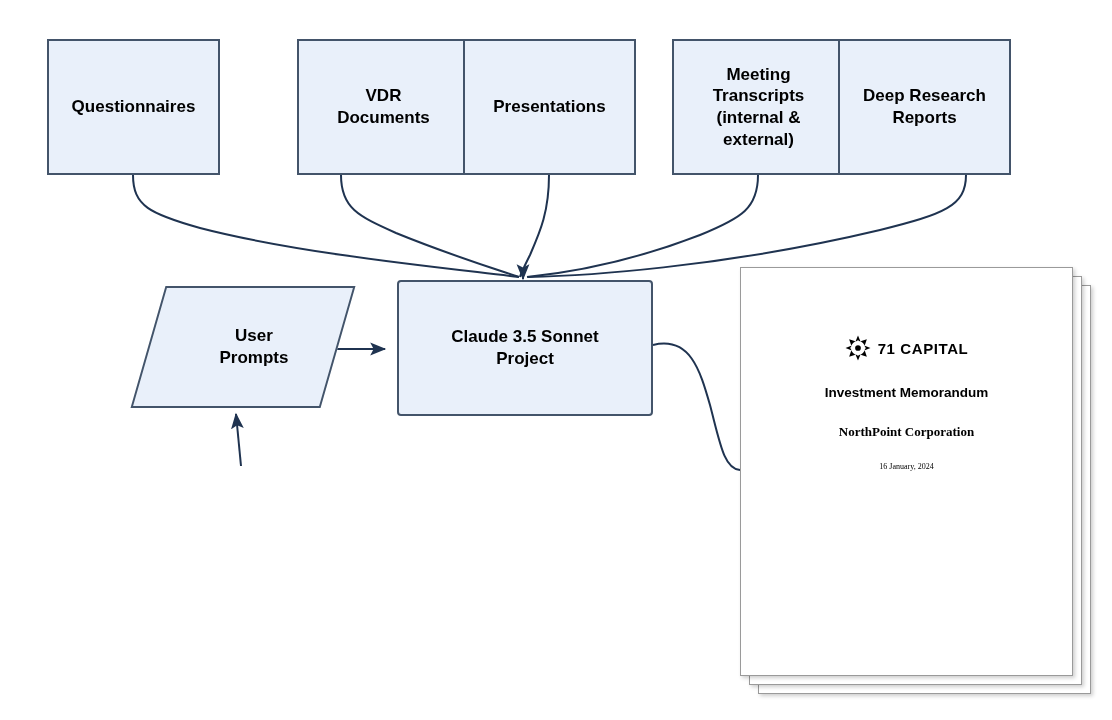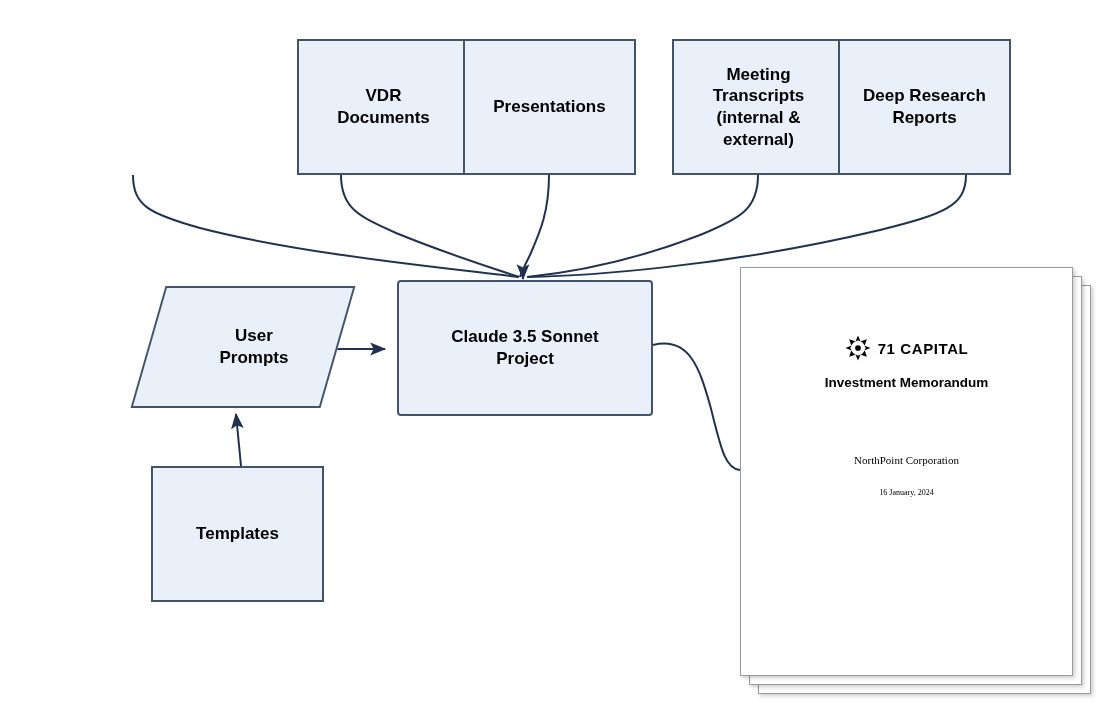--- a/index.html
+++ b/index.html
@@ -129,31 +129,31 @@
   }
   .logo-mark { display: block; }
   .logo-word {
     font-family: "Liberation Sans", sans-serif;
     font-weight: bold;
     font-size: 15px;
     letter-spacing: 0.6px;
     color: #000;
   }
   .doc-title {
-    margin-top: 14px;
+    margin-top: 24px;
     font-family: "Liberation Sans", sans-serif;
     font-weight: bold;
     font-size: 13.5px;
     color: #000;
   }
   .doc-company {
-    margin-top: 64px;
+    margin-top: 24px;
     font-family: "Liberation Serif", serif;
-    font-weight: normal;
-    font-size: 11px;
+    font-weight: bold;
+    font-size: 13px;
     color: #000;
   }
   .doc-date {
     margin-top: 22px;
     font-family: "Liberation Serif", serif;
     font-weight: normal;
     font-size: 8px;
     color: #000;
   }
 </style>
@@ -180,20 +180,23 @@
       <path d="M523,268 L523,279" marker-end="url(#arrowhead)"></path>
 
       <path d="M331,349 L385,349" marker-end="url(#arrowhead)"></path>
 
       <path d="M241,466 L236,414" marker-end="url(#arrowhead)"></path>
 
       <path d="M653,345 C690,336 700,370 710,405 C720,443 724,469 740,470"></path>
     </g>
   </svg>
 
+  <div class="node src" style="left:47px;">
+    <span class="node-label">Questionnaires</span>
+  </div>
 
   <div class="node src" style="left:255px;margin-left:42px;">
     <span class="node-label">VDR<br>Documents</span>
   </div>
 
   <div class="node src" style="left:672px;">
     <span class="node-label">Meeting<br>Transcripts<br>(internal &amp;<br>external)</span>
   </div>
 
   <div class="node src" style="left:463px;">
@@ -206,23 +209,20 @@
 
   <div class="node process">
     <span class="node-label">Claude 3.5 Sonnet<br>Project</span>
   </div>
 
   <div class="para-wrap">
     <div class="para-shape"></div>
     <div class="para-text">User<br>Prompts</div>
   </div>
 
-  <div class="node templates">
-    <span class="node-label">Templates</span>
-  </div>
 
   <div class="doc-stack">
     <div class="sheet back2"></div>
     <div class="sheet back1"></div>
     <div class="sheet front"></div>
 
     <div class="doc-inner">
       <div class="doc-logo-row">
         <svg class="logo-mark" width="26" height="26" viewBox="0 0 100 100">
           <g fill="#000000">

